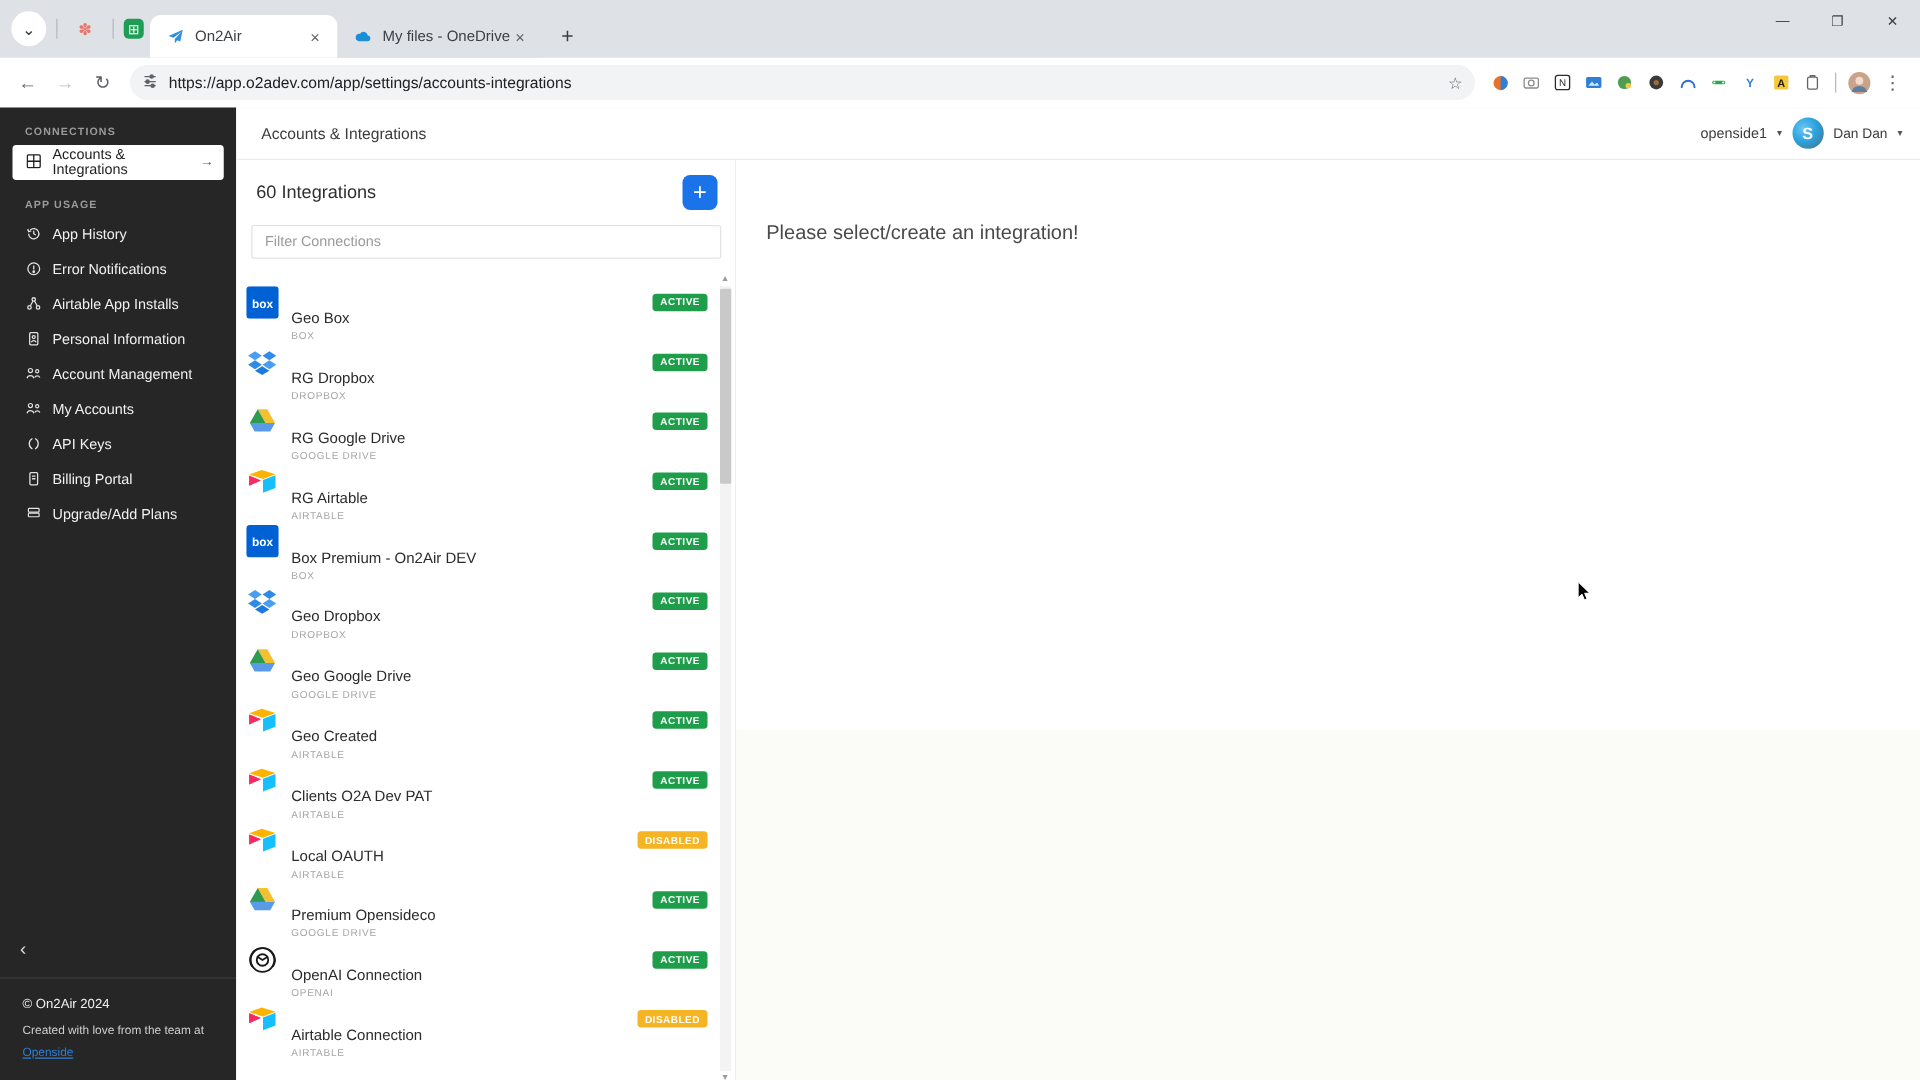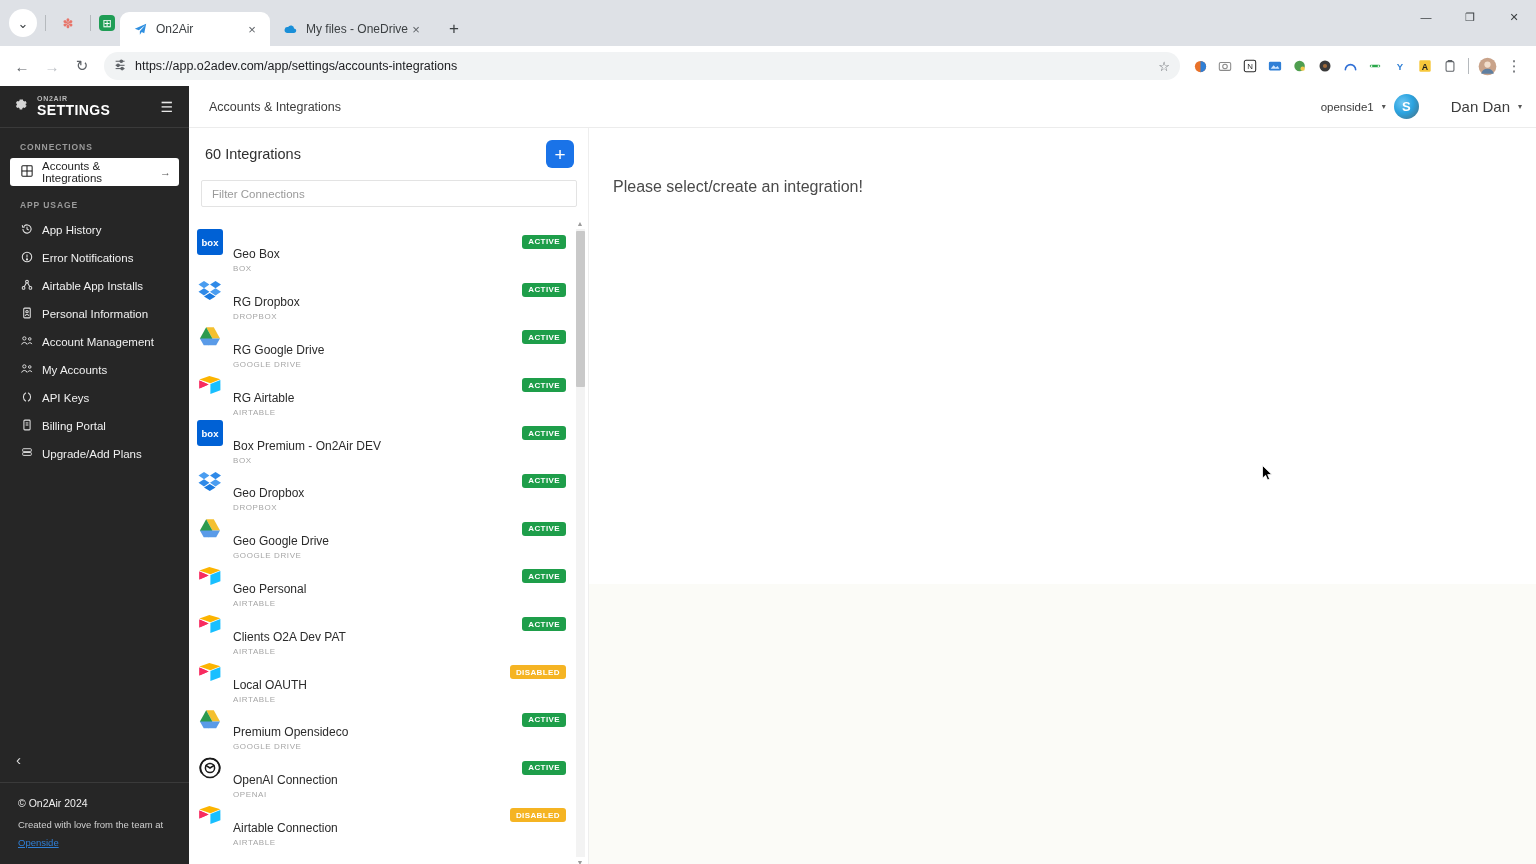--- a/index.html
+++ b/index.html
@@ -103,21 +103,21 @@
   .topbar { height: 42px; display: flex; align-items: center; padding: 0 14px 0 20px;
             border-bottom: 1px solid #ececec; }
   .topbar .title { font-size: 12.5px; color: #3c3c3c; }
   .topbar .right { margin-left: auto; display: flex; align-items: center; gap: 8px; }
   .topbar .org { font-size: 11.5px; color: #3c3c3c; }
   .caret { font-size: 8px; color: #555; }
   .avatar { width: 25px; height: 25px; border-radius: 50%;
             background: radial-gradient(circle at 35% 35%, #6dc6f2 0%, #2aa3e0 45%, #4a6b7a 100%);
             display: flex; align-items: center; justify-content: center;
             color: #fff; font-size: 13px; font-weight: 700; }
-  .topbar .user { font-size: 15px; color: #3c3c3c; margin-left: 24px; }
+  .topbar .user { font-size: 11px; color: #3c3c3c; }
 
   .body { flex: 1; display: flex; min-height: 0; }
 
   
   .lpanel { width: 400px; flex: 0 0 400px; display: flex; flex-direction: column;
             border-right: 1px solid #eeeeee; }
   .lp-head { height: 52px; display: flex; align-items: center; padding: 0 14px 0 16px; }
   .lp-count { font-size: 14.5px; color: #2f2f2f; }
   .add-btn { margin-left: auto; width: 28px; height: 28px; border-radius: 6px;
              background: #1a73e8; color: #fff; display: flex; align-items: center;
@@ -294,33 +294,20 @@
           </svg>
       </div>
       <div class="tb-btn">⋮</div>
     </div>
   </div>
 </div>
 
 <div class="app">
 
   <aside class="sidebar">
-    <div class="sb-head">
-      <span class="sb-logo-gear">
-        <svg width="17" height="17" viewBox="0 0 20 20" fill="#d6d6d6">
-            <path d="M10 6.4a3.6 3.6 0 1 0 0 7.2 3.6 3.6 0 0 0 0-7.2zm0 5.4a1.8 1.8 0 1 1 0-3.6 1.8 1.8 0 0 1 0 3.6z"></path>
-            <path d="M17.4 11.6l-1.3-.8a6.4 6.4 0 0 0 0-1.6l1.3-.8-1.5-2.6-1.4.6a6.3 6.3 0 0 0-1.4-.8l-.2-1.5H9l-.2 1.5c-.5.2-1 .5-1.4.8l-1.4-.6-1.5 2.6 1.3.8a6.4 6.4 0 0 0 0 1.6l-1.3.8 1.5 2.6 1.4-.6c.4.3.9.6 1.4.8l.2 1.5h3l.2-1.5c.5-.2 1-.5 1.4-.8l1.4.6z"></path>
-          </svg>
-      </span>
-      <div class="sb-brand">
-        <div class="small">ON2AIR</div>
-        <div class="big">SETTINGS</div>
-      </div>
-      <span class="sb-burger">☰</span>
-    </div>
 
     <div>
 
       <div class="sb-section">CONNECTIONS</div>
       <div class="sb-item active">
         <span class="ic">
           <svg width="12" height="12" viewBox="0 0 14 14" fill="none" stroke="#1d1d1d" stroke-width="1.2">
               <rect x="1" y="1" width="12" height="12" rx="1"></rect>
               <line x1="7" y1="1" x2="7" y2="13"></line>
               <line x1="1" y1="7" x2="13" y2="7"></line>
@@ -566,21 +553,21 @@
               <div class="row">
                 <div class="logo">
                   <svg width="26" height="26" viewBox="0 0 26 26">
                     <path d="M2.4 7.6 L12.4 4 L23.4 7.3 L13.4 11.2 Z" fill="#FCB400"></path>
                     <path d="M13.4 11.9 L23.4 8.1 L23.4 18.3 L13.4 22.1 Z" fill="#18BFFF"></path>
                     <path d="M2.4 8.6 L2.4 16.5 L11.6 12.4 Z" fill="#F82B60"></path>
                     <path d="M2.4 8.6 L11.6 12.4 L2.4 16.5 Z" fill="#F82B60"></path>
                   </svg>
                 </div>
                 <div class="meta">
-                  <div class="nm">Geo Personal</div>
+                  <div class="nm">Geo Created</div>
                   <div class="ty">AIRTABLE</div>
                 </div>
                 <div class="badge active">ACTIVE</div>
               </div>
               <div class="row">
                 <div class="logo">
                   <svg width="26" height="26" viewBox="0 0 26 26">
                     <path d="M2.4 7.6 L12.4 4 L23.4 7.3 L13.4 11.2 Z" fill="#FCB400"></path>
                     <path d="M13.4 11.9 L23.4 8.1 L23.4 18.3 L13.4 22.1 Z" fill="#18BFFF"></path>
                     <path d="M2.4 8.6 L2.4 16.5 L11.6 12.4 Z" fill="#F82B60"></path>

